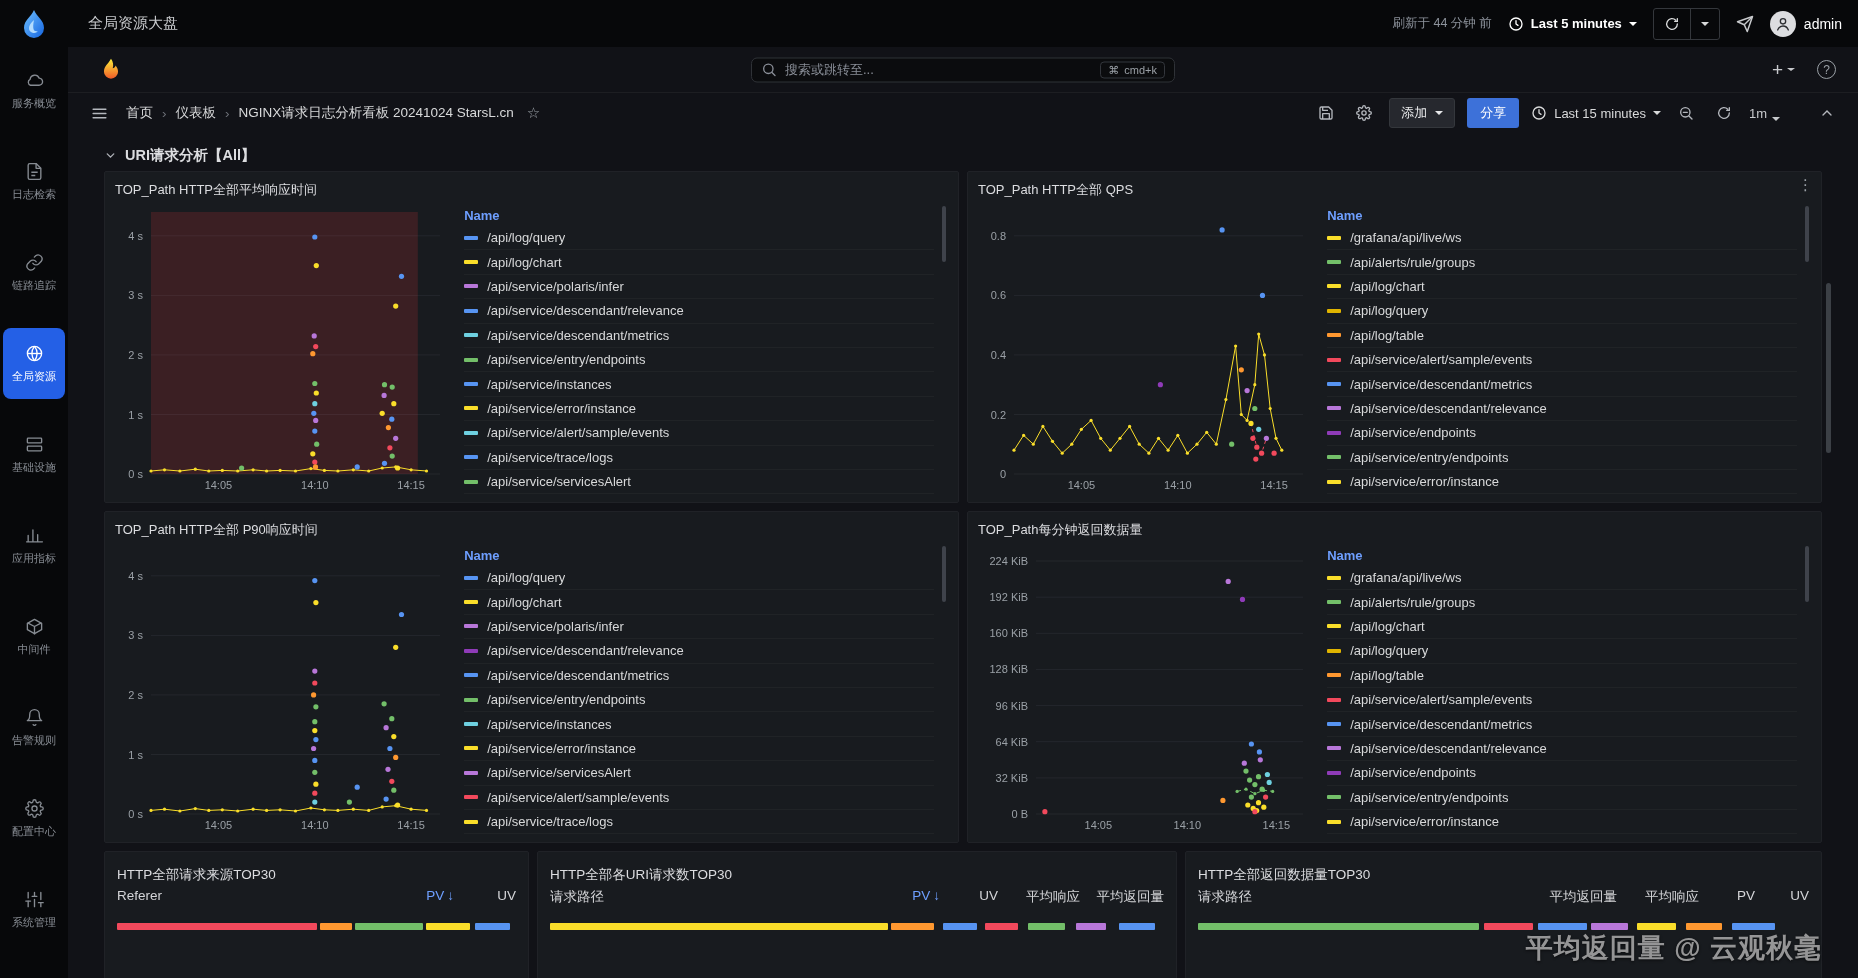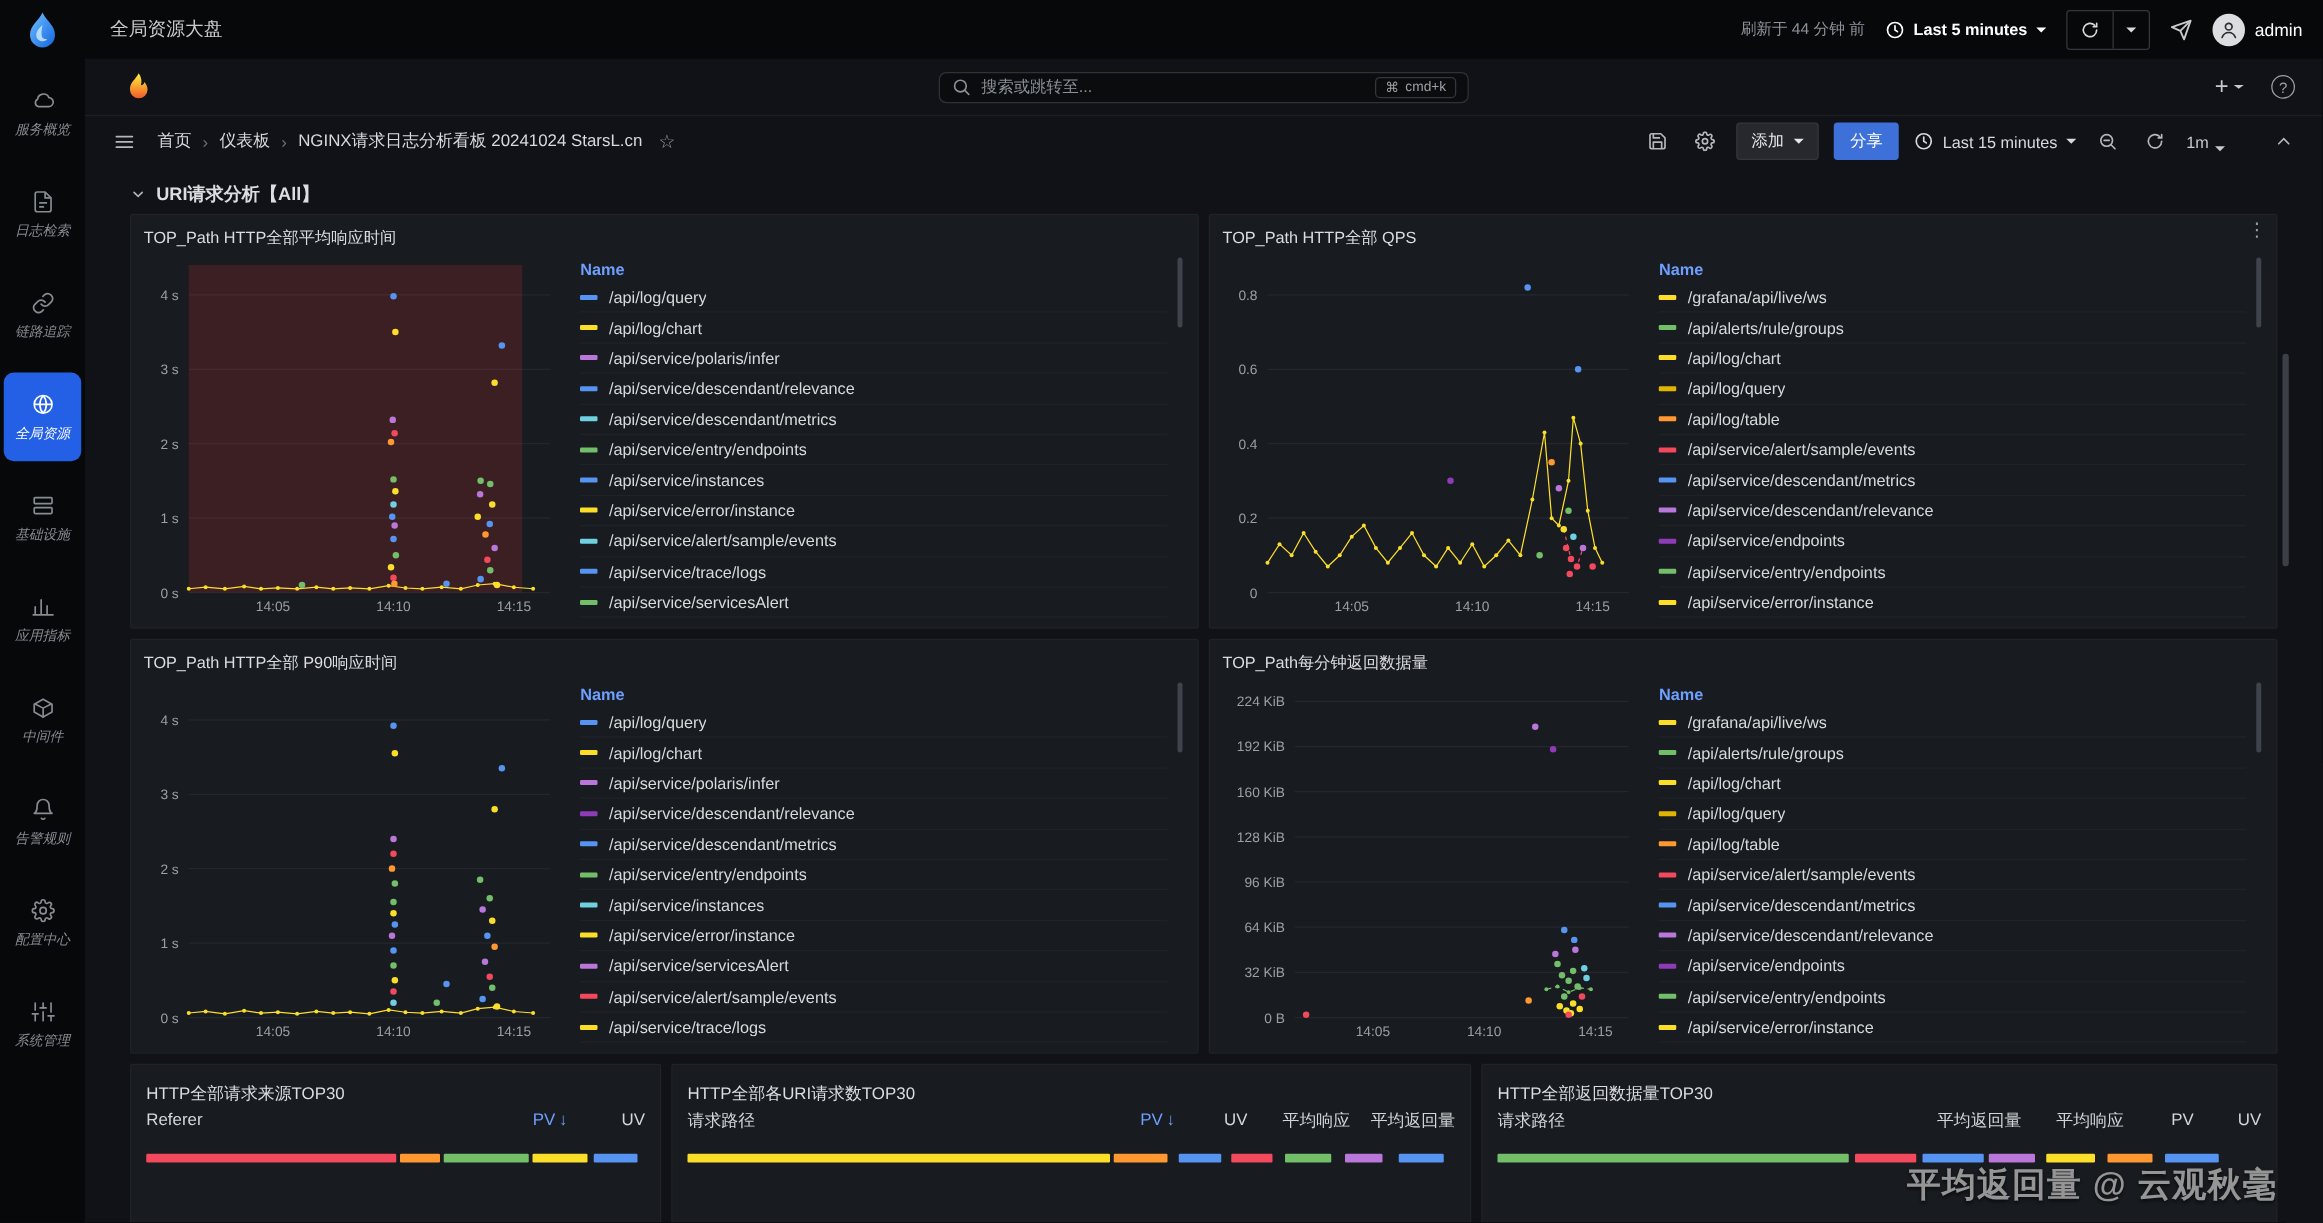--- a/index.html
+++ b/index.html
@@ -20,21 +20,21 @@
   .split-btn .divider{width:1px;background:#34373c;}
   .icon16 svg{width:16px;height:16px}
   .icon18 svg{width:18px;height:18px}
   .user-chip{display:flex;align-items:center;gap:8px;cursor:pointer;}
   .avatar{width:26px;height:26px;border-radius:50%;background:#dcdde0;display:flex;align-items:center;justify-content:center;color:#2b2d31;}
   .avatar svg{width:16px;height:16px}
   .user-name{font-size:14px;color:#fff;}
 
   
   .main{display:flex;height:931px;}
-  .sidebar{width:68px;display:flex;flex-direction:column;align-items:center;padding-top:8px;gap:10px;background:#07080a;font-style:italic;}
+  .sidebar{width:68px;display:flex;flex-direction:column;align-items:center;padding-top:8px;gap:20px;background:#07080a;}
   .sb-item{width:62px;height:71px;display:flex;flex-direction:column;align-items:center;justify-content:center;gap:6px;
     color:#878c93;font-size:11px;border-radius:8px;cursor:pointer;}
   .sb-item svg{width:19px;height:19px}
   .sb-item.active{background:#2460e6;color:#fff;}
   .content{flex:1;display:flex;flex-direction:column;background:#111217;min-width:0;}
 
   
   .gnav{height:46px;display:flex;align-items:center;padding:0 22px;position:relative;border-bottom:1px solid rgba(255,255,255,0.05);}
   .glogo{margin-left:8px;cursor:pointer;}
   .searchbox{position:absolute;left:50%;top:50%;transform:translate(-50%,-50%);width:424px;height:25px;background:#0b0c0e;

